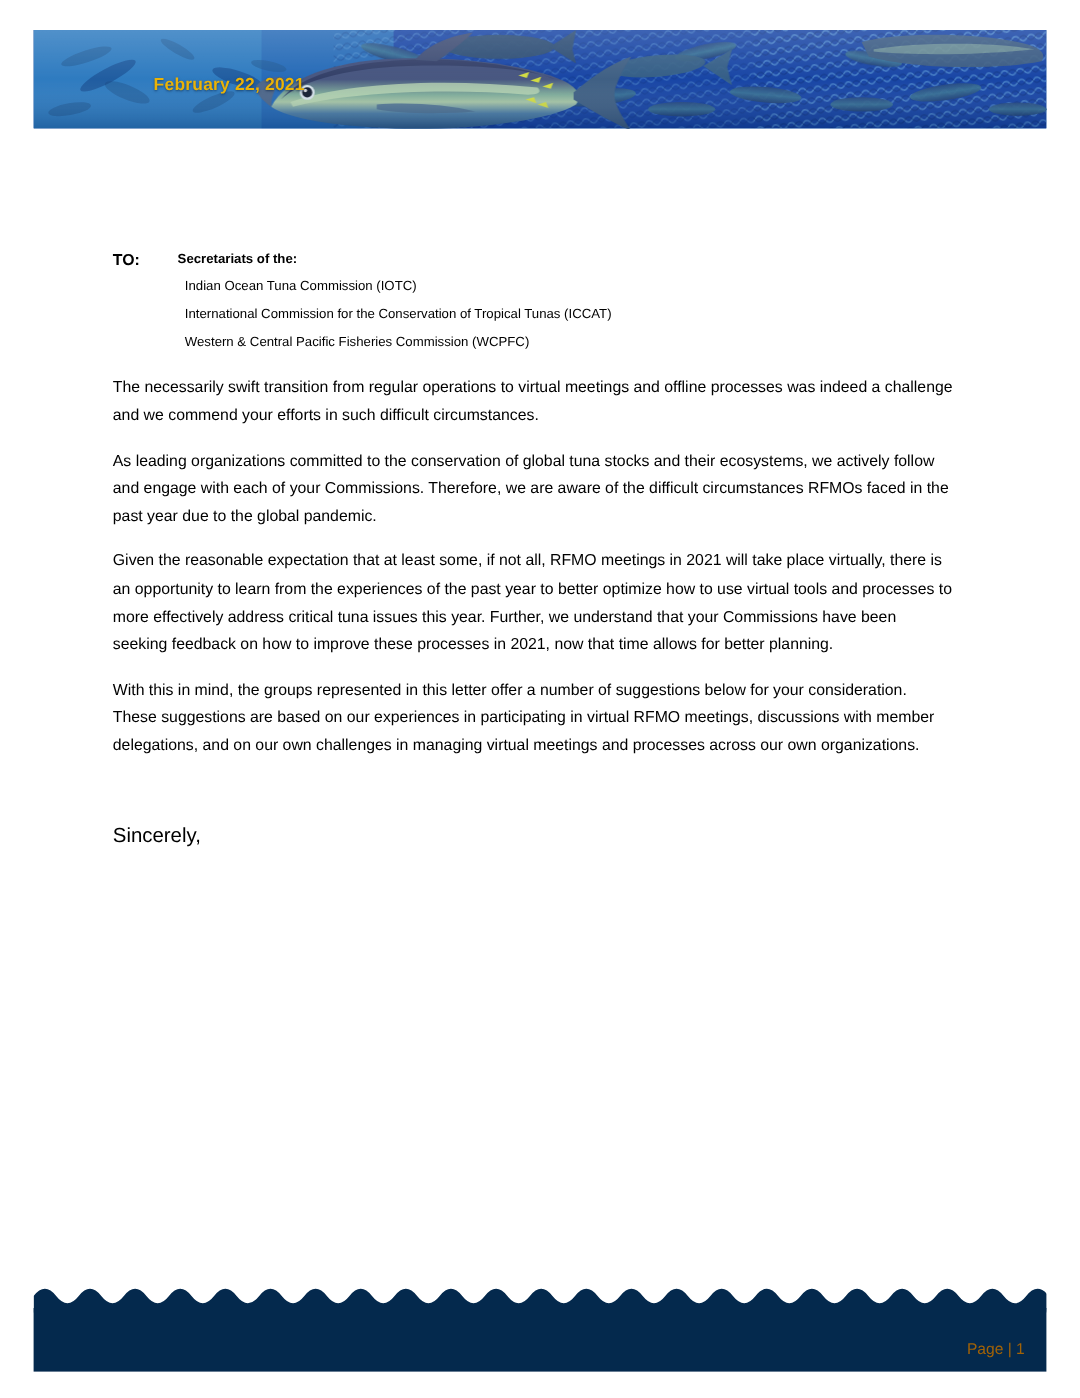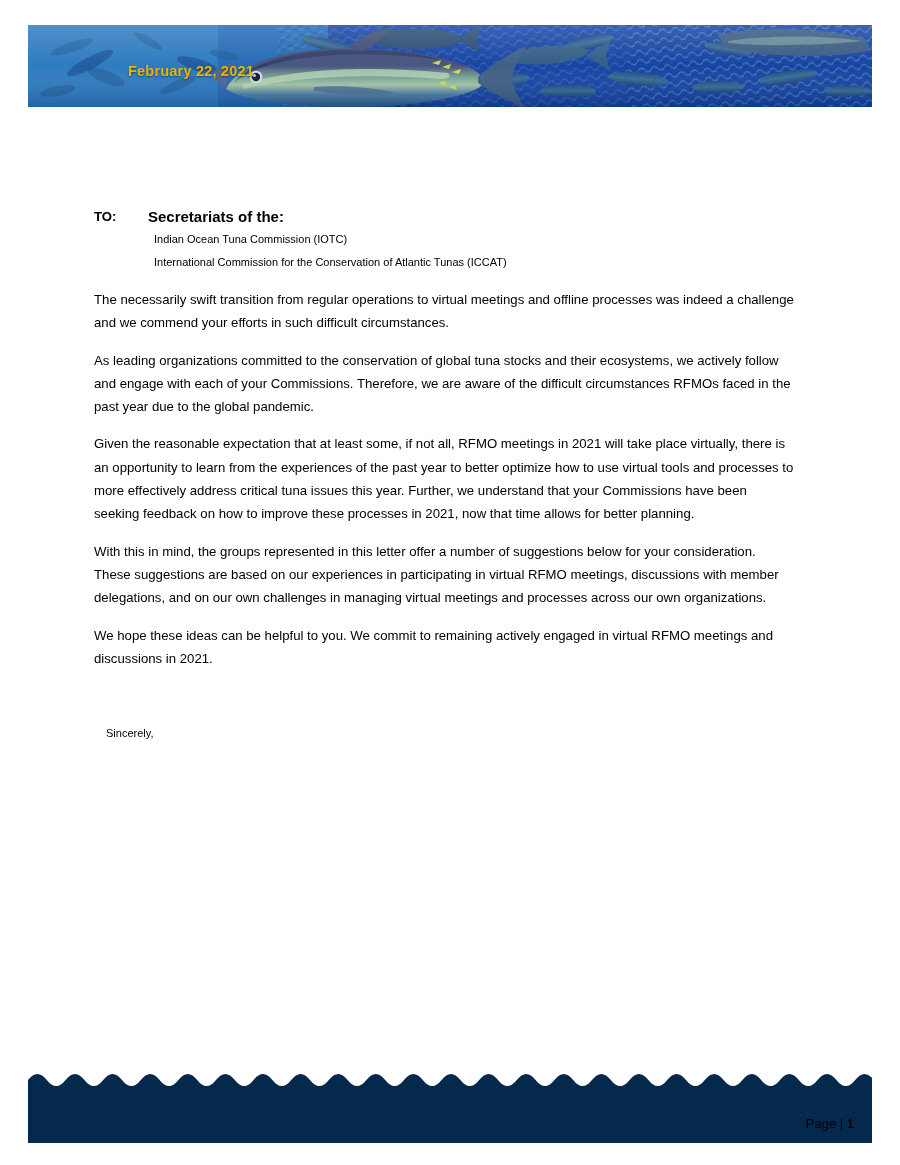--- a/index.html
+++ b/index.html
@@ -64,21 +64,21 @@
     align-items: flex-start;
   }
   .to-label {
     width: 54px;
     flex: 0 0 54px;
     font-size: 13.2px;
     font-weight: bold;
     line-height: 23px;
   }
   .to-heading {
-    font-size: 15px;
+    font-size: 11px;
     font-weight: bold;
     line-height: 23px;
   }
   .to-list {
     margin: 0;
     padding: 0;
     list-style: none;
   }
   .to-list li {
     margin-left: 60px;
@@ -94,23 +94,22 @@
 
   .para {
     margin-top: 14px;
     font-size: 13.2px;
     line-height: 23.3px;
     text-align: left;
   }
 
   .closing {
     margin-top: 52px;
-    font-size: 11px;
-    line-height: 23px;
-    margin-left: 12px;
+    font-size: 17px;
+    line-height: 23px;
   }
 
   
   .footer {
     position: absolute;
     left: 28px;
     top: 1068px;
     width: 844px;
     height: 75px;
   }
@@ -128,21 +127,21 @@
     top: 22px;
     width: 100%;
     height: 53px;
     background: #04294d;
   }
   .footer-page {
     position: absolute;
     right: 18px;
     bottom: 12px;
     font-size: 13px;
-    color: #000000;
+    color: #a16207;
     white-space: nowrap;
   }
 </style>
 </head>
 <body>
 
 <div class="banner">
   <svg class="banner-photo" viewBox="0 0 844 82" preserveAspectRatio="none">
     <defs>
       <linearGradient id="water" x1="0" y1="0" x2="1" y2="0">
@@ -273,30 +272,30 @@
 
 <div class="letter">
 
   <div class="to-block">
     <div class="to-row">
       <div class="to-label">TO:</div>
       <div class="to-heading">Secretariats of the:</div>
     </div>
     <ul class="to-list">
       <li>Indian Ocean Tuna Commission (IOTC)</li>
-      <li>International Commission for the Conservation of Atlantic Tunas (ICCAT)</li>
+      <li>International Commission for the Conservation of Tropical Tunas (ICCAT)</li>
+      <li>Western &amp; Central Pacific Fisheries Commission (WCPFC)</li>
     </ul>
   </div>
 
 
   <p class="para">The necessarily swift transition from regular operations to virtual meetings and offline processes was indeed a challenge and we commend your efforts in such difficult circumstances.</p>
   <p class="para">As leading organizations committed to the conservation of global tuna stocks and their ecosystems, we actively follow and engage with each of your Commissions. Therefore, we are aware of the difficult circumstances RFMOs faced in the past year due to the global pandemic.</p>
   <p class="para">Given the reasonable expectation that at least some, if not all, RFMO meetings in 2021 will take place virtually, there is an opportunity to learn from the experiences of the past year to better optimize how to use virtual tools and processes to more effectively address critical tuna issues this year. Further, we understand that your Commissions have been seeking feedback on how to improve these processes in 2021, now that time allows for better planning.</p>
   <p class="para">With this in mind, the groups represented in this letter offer a number of suggestions below for your consideration. These suggestions are based on our experiences in participating in virtual RFMO meetings, discussions with member delegations, and on our own challenges in managing virtual meetings and processes across our own organizations.</p>
-  <p class="para">We hope these ideas can be helpful to you. We commit to remaining actively engaged in virtual RFMO meetings and discussions in 2021.</p>
 
   <div class="closing">Sincerely,</div>
 </div>
 
 <div class="footer">
   <svg class="footer-wave" viewBox="0 0 844 26" preserveAspectRatio="none">
     <path d="M0 12
              q 9.4 -12 18.8 0 t 18.8 0 t 18.8 0 t 18.8 0 t 18.8 0 t 18.8 0
              t 18.8 0 t 18.8 0 t 18.8 0 t 18.8 0 t 18.8 0 t 18.8 0
              t 18.8 0 t 18.8 0 t 18.8 0 t 18.8 0 t 18.8 0 t 18.8 0

